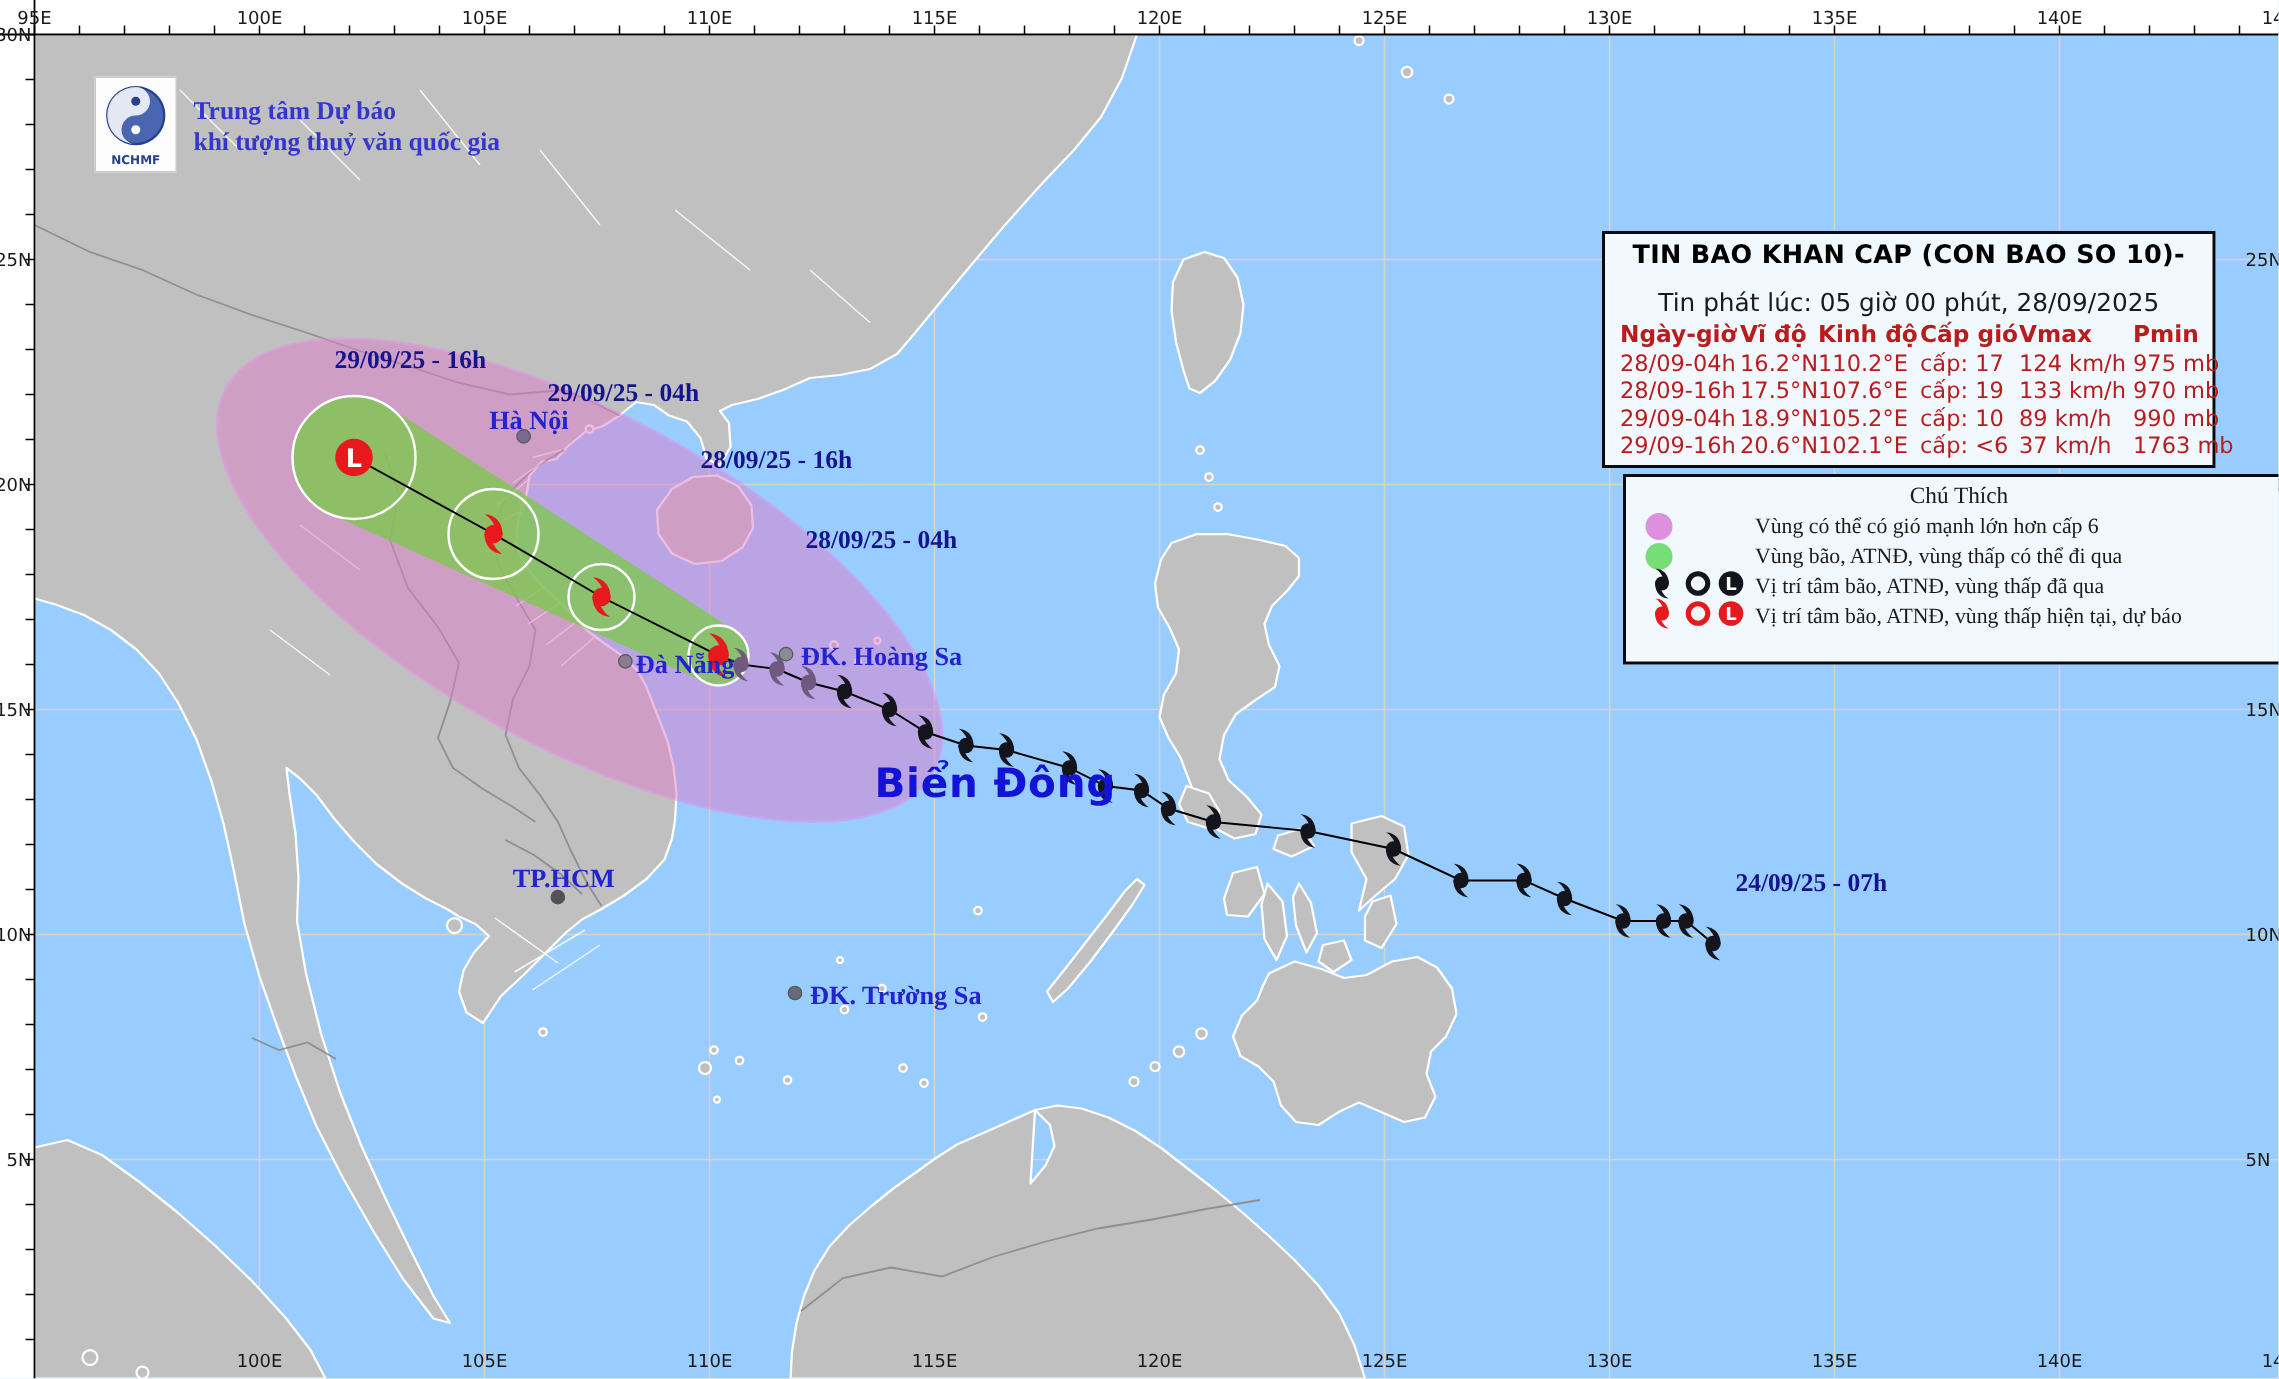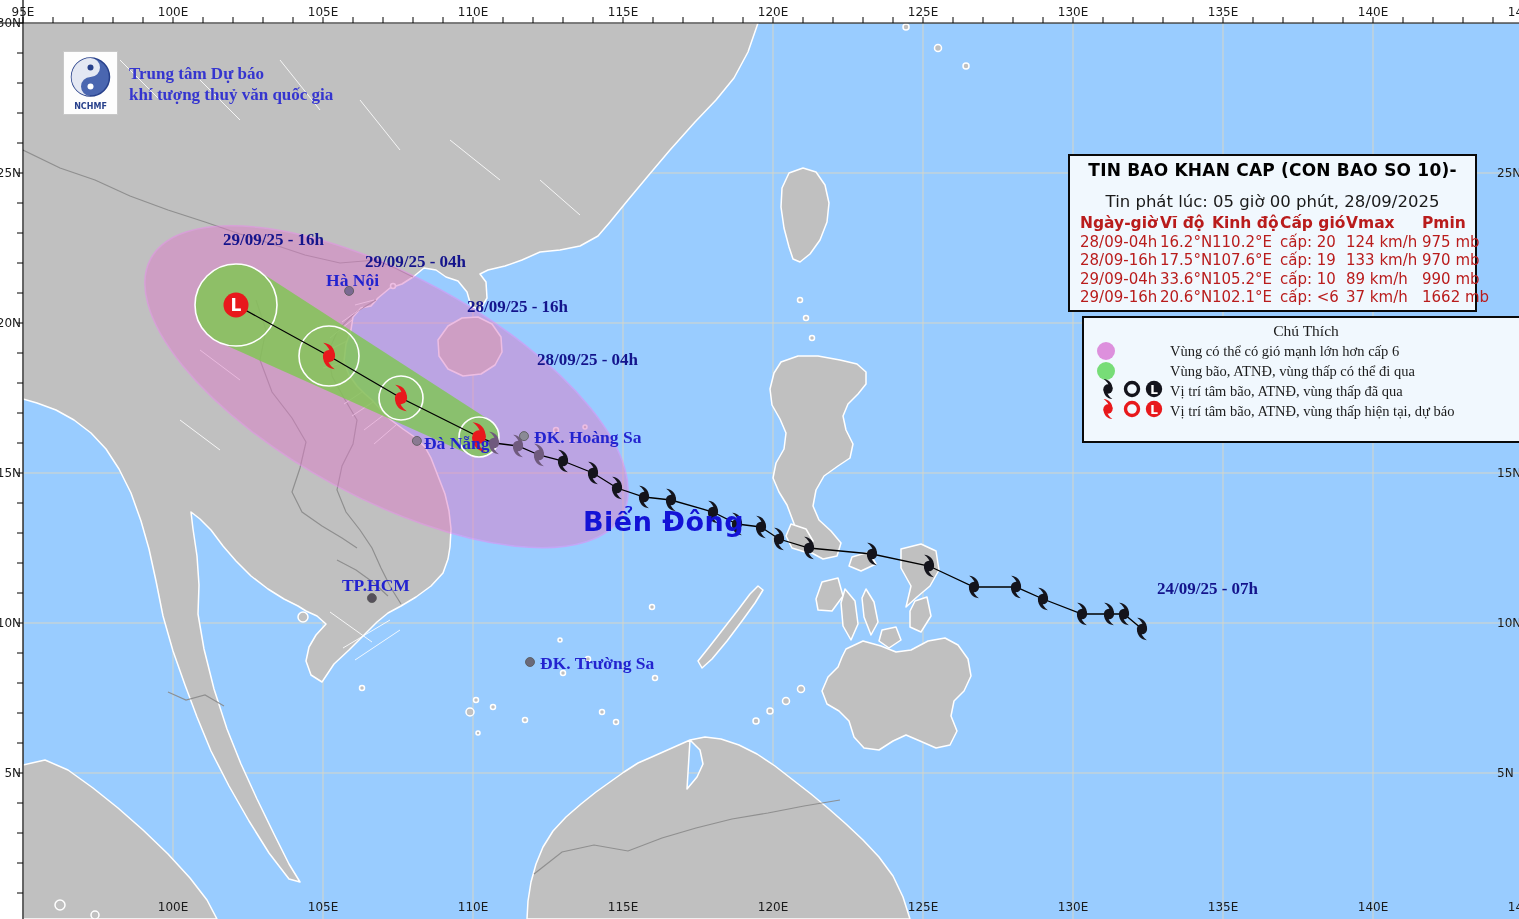--- a/index.html
+++ b/index.html
@@ -366,47 +366,47 @@
           <span>Vĩ độ</span>
           <span>Kinh độ</span>
           <span>Cấp gió</span>
           <span>Vmax</span>
           <span>Pmin</span>
         </div>
         <div class="info-row">
           <span>28/09-04h</span>
           <span>16.2°N</span>
           <span>110.2°E</span>
-          <span>cấp: 20</span>
+          <span>cấp: 17</span>
           <span>124 km/h</span>
           <span>975 mb</span>
         </div>
         <div class="info-row">
           <span>28/09-16h</span>
           <span>17.5°N</span>
           <span>107.6°E</span>
           <span>cấp: 19</span>
           <span>133 km/h</span>
           <span>970 mb</span>
         </div>
         <div class="info-row">
           <span>29/09-04h</span>
-          <span>33.6°N</span>
+          <span>18.9°N</span>
           <span>105.2°E</span>
           <span>cấp: 10</span>
           <span>89 km/h</span>
           <span>990 mb</span>
         </div>
         <div class="info-row">
           <span>29/09-16h</span>
           <span>20.6°N</span>
           <span>102.1°E</span>
           <span>cấp: &lt;6</span>
           <span>37 km/h</span>
-          <span>1662 mb</span>
+          <span>1763 mb</span>
         </div>
       </div>
 </div>
 
 <div class="overlay" id="legend-box">
   <div id="legend-title">Chú Thích</div>
   <div class="legend-row">
     <div class="legend-swatch">
           <span class="dot" style="background:#dd90dd"></span>
         </div>

